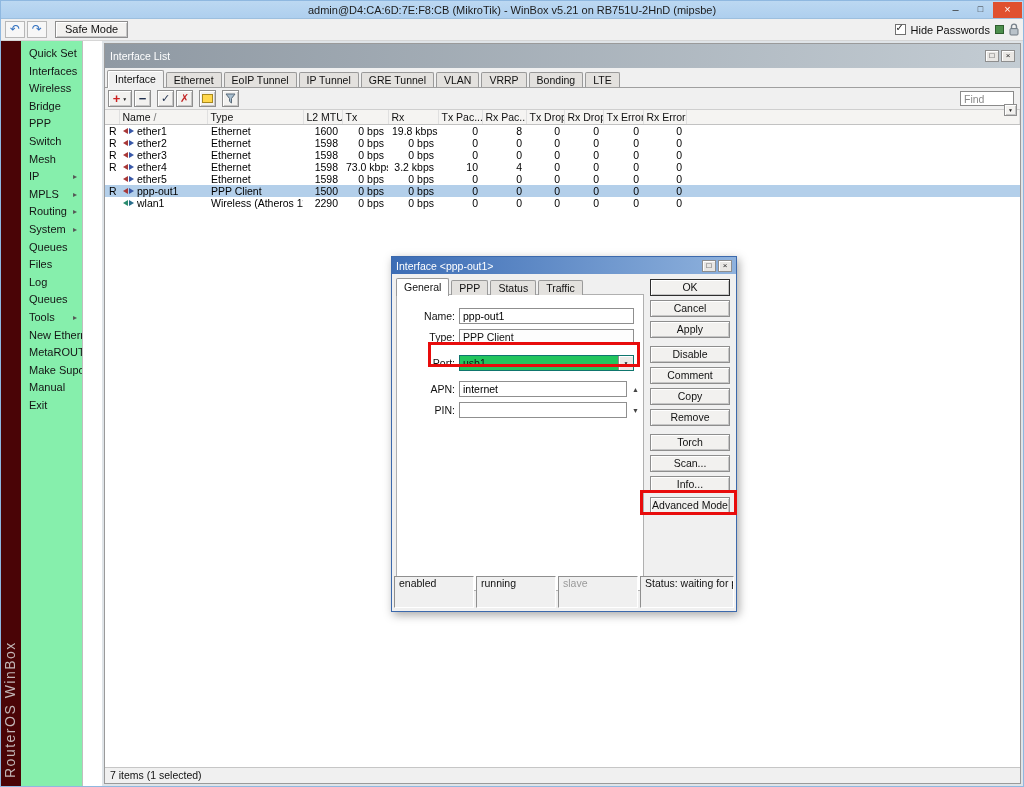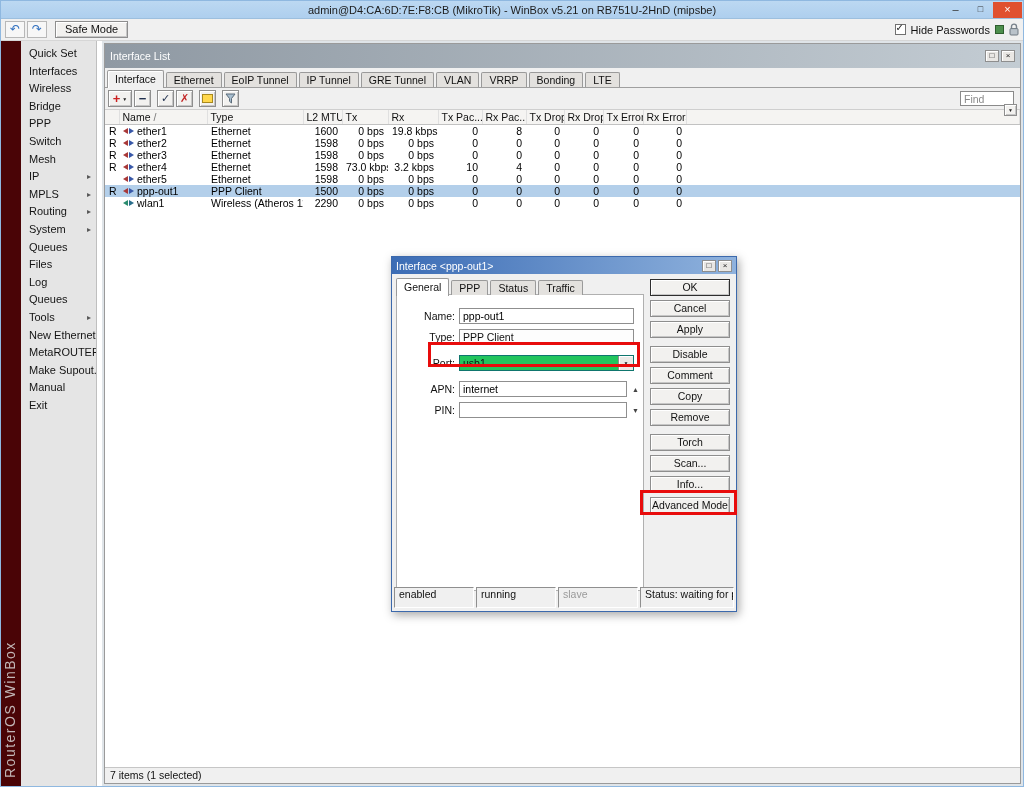--- a/index.html
+++ b/index.html
@@ -31,21 +31,21 @@
   .checkbox .tick { position:absolute; left:0px; top:-3px; font-size:10px; color:#222; }
   .cb-label { font-size:11px; }
   .status-square { width:9px; height:9px; background:#4d8f4d; border:1px solid #2e5e2e; display:inline-block; }
 
   
   .brand { position:absolute; left:0; top:40px; width:20px; bottom:0; background:var(--brand-maroon,#4a0406); }
   .brand span { position:absolute; left:17px; bottom:8px; transform:rotate(-90deg); transform-origin:0 100%;
                 white-space:nowrap; color:#c2b6b6; font-size:14px; letter-spacing:1.5px; }
 
   
-  .sidebar { position:absolute; left:20px; top:40px; width:76px; bottom:0; background:#e5e5e5;
+  .sidebar { position:absolute; left:20px; top:40px; width:62px; bottom:0; background:#86efac;
              border-right:1px solid #bfbfbf; padding-top:4px; }
   .side-item { height:17.6px; line-height:17.6px; padding:0 5px 0 8px; font-size:11px; color:#141414;
                display:flex; white-space:nowrap; overflow:hidden; }
   .side-item .lbl { flex:1; }
   .side-item .sub { font-size:8px; color:#555; }
 
   
   .main { position:absolute; left:101px; top:40px; right:0; bottom:0; background:#dfe4e8; }
 
   
@@ -117,21 +117,21 @@
          font-family:inherit; line-height:14px; outline:none; border-radius:0; }
   .fld.ro { background:#fdfdfd; }
   .combo { display:flex; border:1px solid #0f766e; background:#22c55e; height:16px; }
   .combo-val { flex:1; padding:0 3px; font-size:10.5px; line-height:14px; }
   .combo-btn { width:15px; background:#eceae7; border-left:1px solid #8f8f8f; text-align:center;
                font-size:5px; line-height:14px; color:#222; box-shadow:inset 1px 1px 0 #fff; }
   .toggle { margin-left:5px; font-size:7px; color:#444; }
   .dbtn { position:absolute; left:258px; width:80px; height:17px; text-align:center; font-size:10.5px;
           line-height:15px; }
   .dbtn.primary { border:1px solid #2e2e2e; }
-  .dlg-status { position:absolute; left:2px; right:2px; bottom:3px; height:21px; display:flex; gap:2px;
+  .dlg-status { position:absolute; left:2px; right:2px; bottom:3px; height:32px; display:flex; gap:2px;
                 font-size:10.5px; }
   .scell { border:1px solid; border-color:#8f8f8f #fff #fff #8f8f8f; background:#f0f0f0; padding:0 4px;
            line-height:12px; width:80px; flex:none; white-space:nowrap; overflow:hidden; }
   .scell.fill { flex:1; width:auto; }
   .scell.dim { color:#9a9a9a; }
 
   
   .annot { position:absolute; border:3px solid var(--annotation-red,#e80c0c); z-index:40; }
   .annot-port { left:326px; top:301px; width:212px; height:25px; }
   .annot-adv  { left:538px; top:449px; width:97px;  height:25px; }

